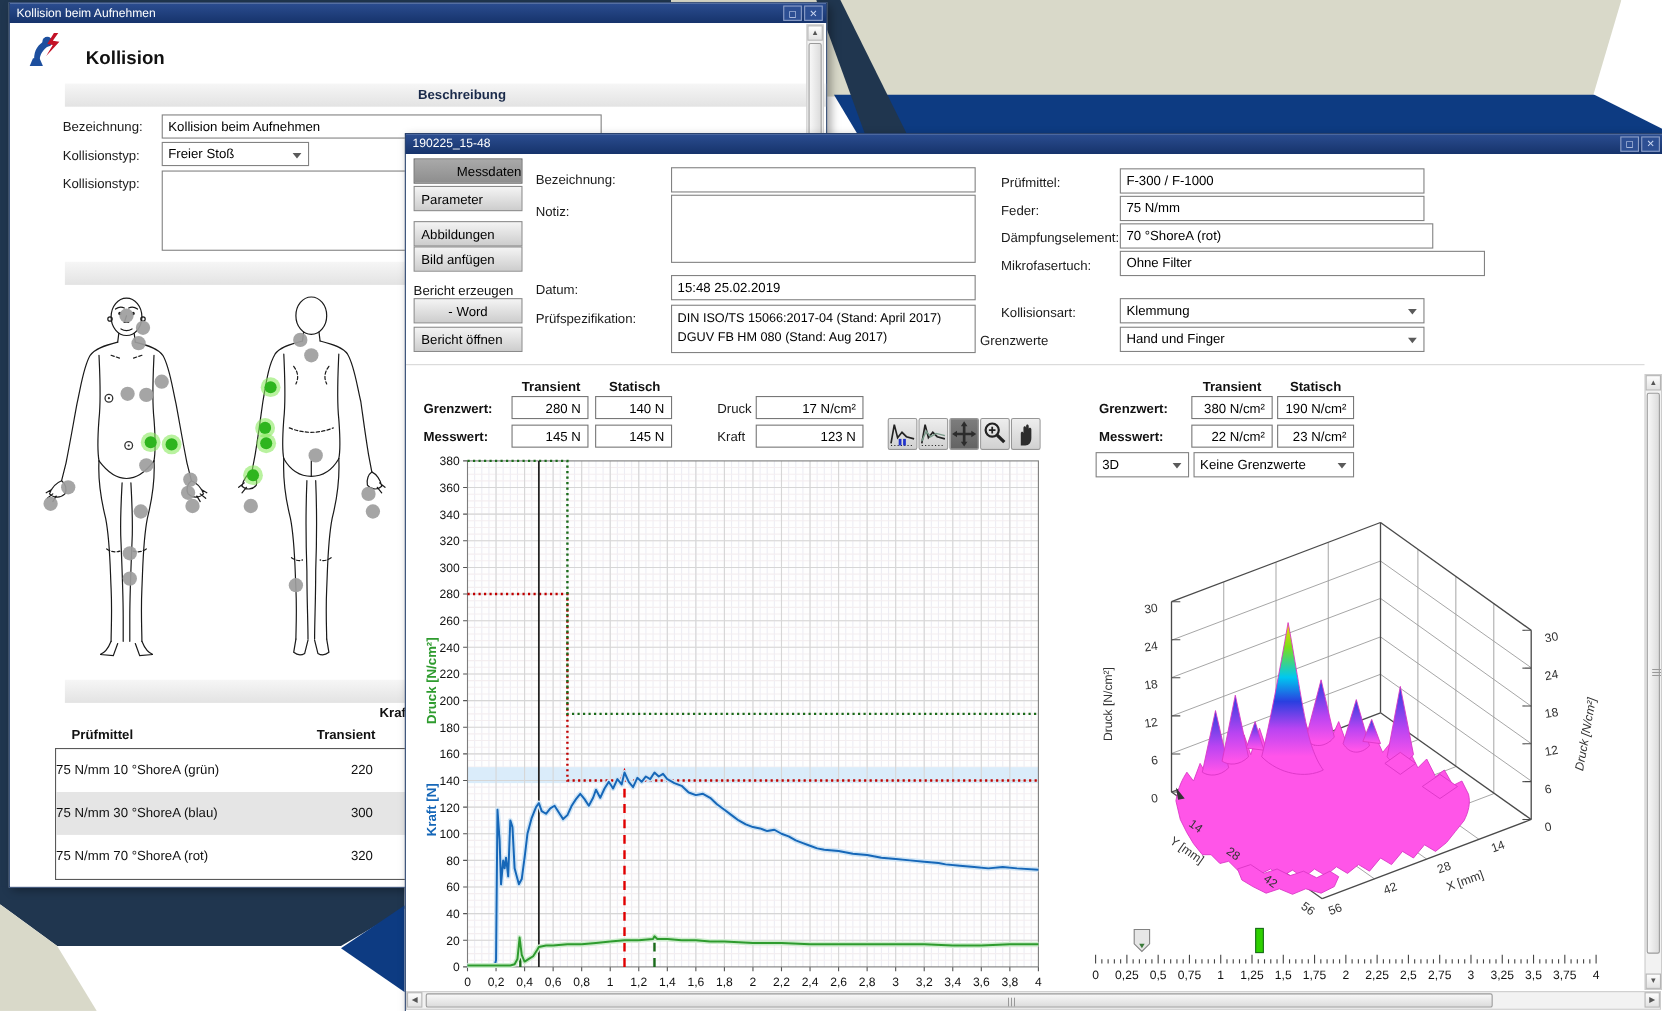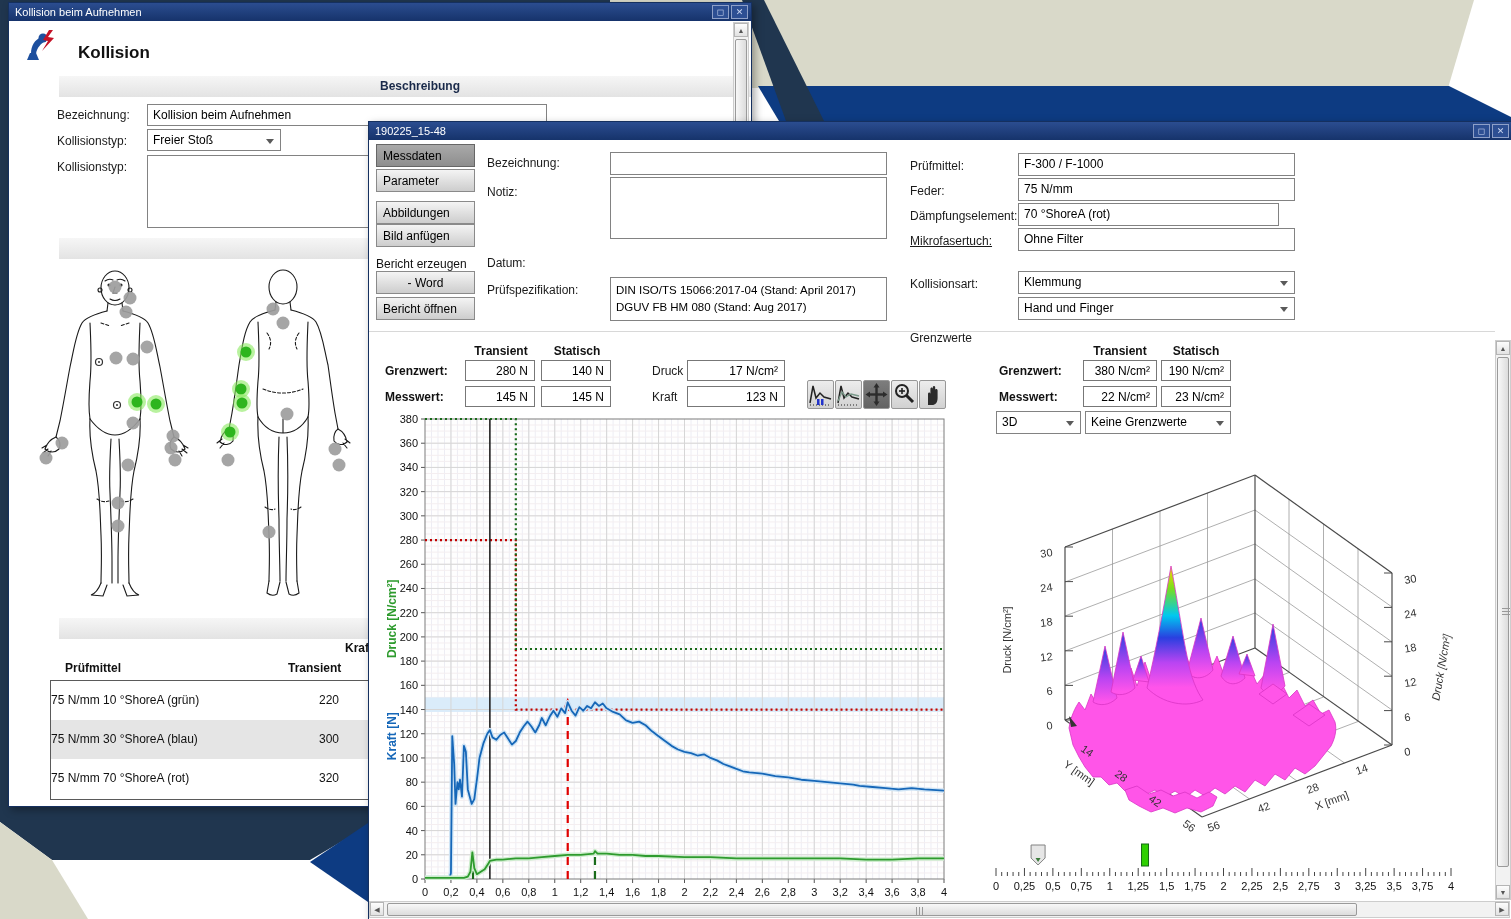--- a/index.html
+++ b/index.html
@@ -217,50 +217,51 @@
 <div class="win" id="win2" style="left:368px;top:121px;width:1143px;height:798px;z-index:2;">
   <div class="titlebar">
     <span>190225_15-48</span>
     <span class="tb-btns">
       <span class="tb-btn">◻</span>
       <span class="tb-btn">✕</span>
     </span>
   </div>
   <div class="content">
 
-    <div class="navbtn active" style="top:4px;">Messdaten</div>
+    <div class="navbtn active" style="top:4px;text-align:right;">Messdaten</div>
     <div class="navbtn" style="top:29px;">Parameter</div>
     <div class="navbtn" style="top:61px;">Abbildungen</div>
     <div class="navbtn" style="top:84px;">Bild anfügen</div>
     <div class="grouplbl" style="top:117px;">Bericht erzeugen</div>
     <div class="navbtn center" style="top:131px;">- Word</div>
     <div class="navbtn" style="top:157px;">Bericht öffnen</div>
 
     <div class="lbl" style="left:118px;top:16px;">Bezeichnung:</div>
     <div class="inp" style="left:241px;top:12px;width:277px;height:23px;"></div>
     <div class="lbl" style="left:118px;top:45px;">Notiz:</div>
     <div class="inp" style="left:241px;top:37px;width:277px;height:62px;"></div>
     <div class="lbl" style="left:118px;top:116px;">Datum:</div>
+    <div class="inp" style="left:241px;top:110px;width:277px;height:23px;">15:48 25.02.2019</div>
     <div class="lbl" style="left:118px;top:143px;">Prüfspezifikation:</div>
     <div class="inp" style="left:241px;top:137px;width:277px;height:44px;font-size:11.5px;line-height:17px;padding-top:4px;">
       <div>DIN ISO/TS 15066:2017-04 (Stand: April 2017)</div>
       <div>DGUV FB HM 080 (Stand: Aug 2017)</div>
     </div>
 
     <div class="lbl" style="left:541px;top:19px;">Prüfmittel:</div>
     <div class="inp" style="left:649px;top:13px;width:277px;height:23px;">F-300 / F-1000</div>
     <div class="lbl" style="left:541px;top:44px;text-align:right;">Feder:</div>
     <div class="inp" style="left:649px;top:38px;width:277px;height:23px;">75 N/mm</div>
     <div class="lbl" style="left:541px;top:69px;">Dämpfungselement: </div>
-    <div class="inp" style="left:649px;top:63px;width:261px;height:23px;">70 °ShoreA (rot)</div>
-    <div class="lbl" style="left:541px;top:94px;text-decoration:underline;">Mikrofasertuch:</div>
-    <div class="inp" style="left:649px;top:88px;width:277px;height:23px;">Ohne Filter</div>
+    <div class="inp" style="left:649px;top:63px;width:285px;height:23px;">70 °ShoreA (rot)</div>
+    <div class="lbl" style="left:541px;top:94px;">Mikrofasertuch:</div>
+    <div class="inp" style="left:649px;top:88px;width:332px;height:23px;">Ohne Filter</div>
     <div class="lbl" style="left:541px;top:137px;">Kollisionsart:</div>
     <div class="inp dd" style="left:649px;top:131px;width:277px;height:23px;">Klemmung</div>
-    <div class="lbl" style="left:541px;top:163px;margin-top:28px;">Grenzwerte</div>
+    <div class="lbl" style="left:522px;top:163px;">Grenzwerte</div>
     <div class="inp dd" style="left:649px;top:157px;width:277px;height:23px;">Hand und Finger</div>
 
     <div class="abs" style="left:0;top:191px;width:1126px;border-top:1px solid #d8d8d8;"></div>
 
     <div class="hdr" style="left:96px;top:204px;width:72px;">Transient</div>
     <div class="hdr" style="left:172px;top:204px;width:72px;">Statisch</div>
     <div class="blbl" style="left:16px;top:224px;">Grenzwert:</div>
     <div class="blbl" style="left:16px;top:250px;">Messwert:</div>
     <div class="valbox" style="left:96px;top:220px;width:70px;height:21px;">280 N</div>
     <div class="valbox" style="left:172px;top:220px;width:70px;height:21px;">140 N</div>

